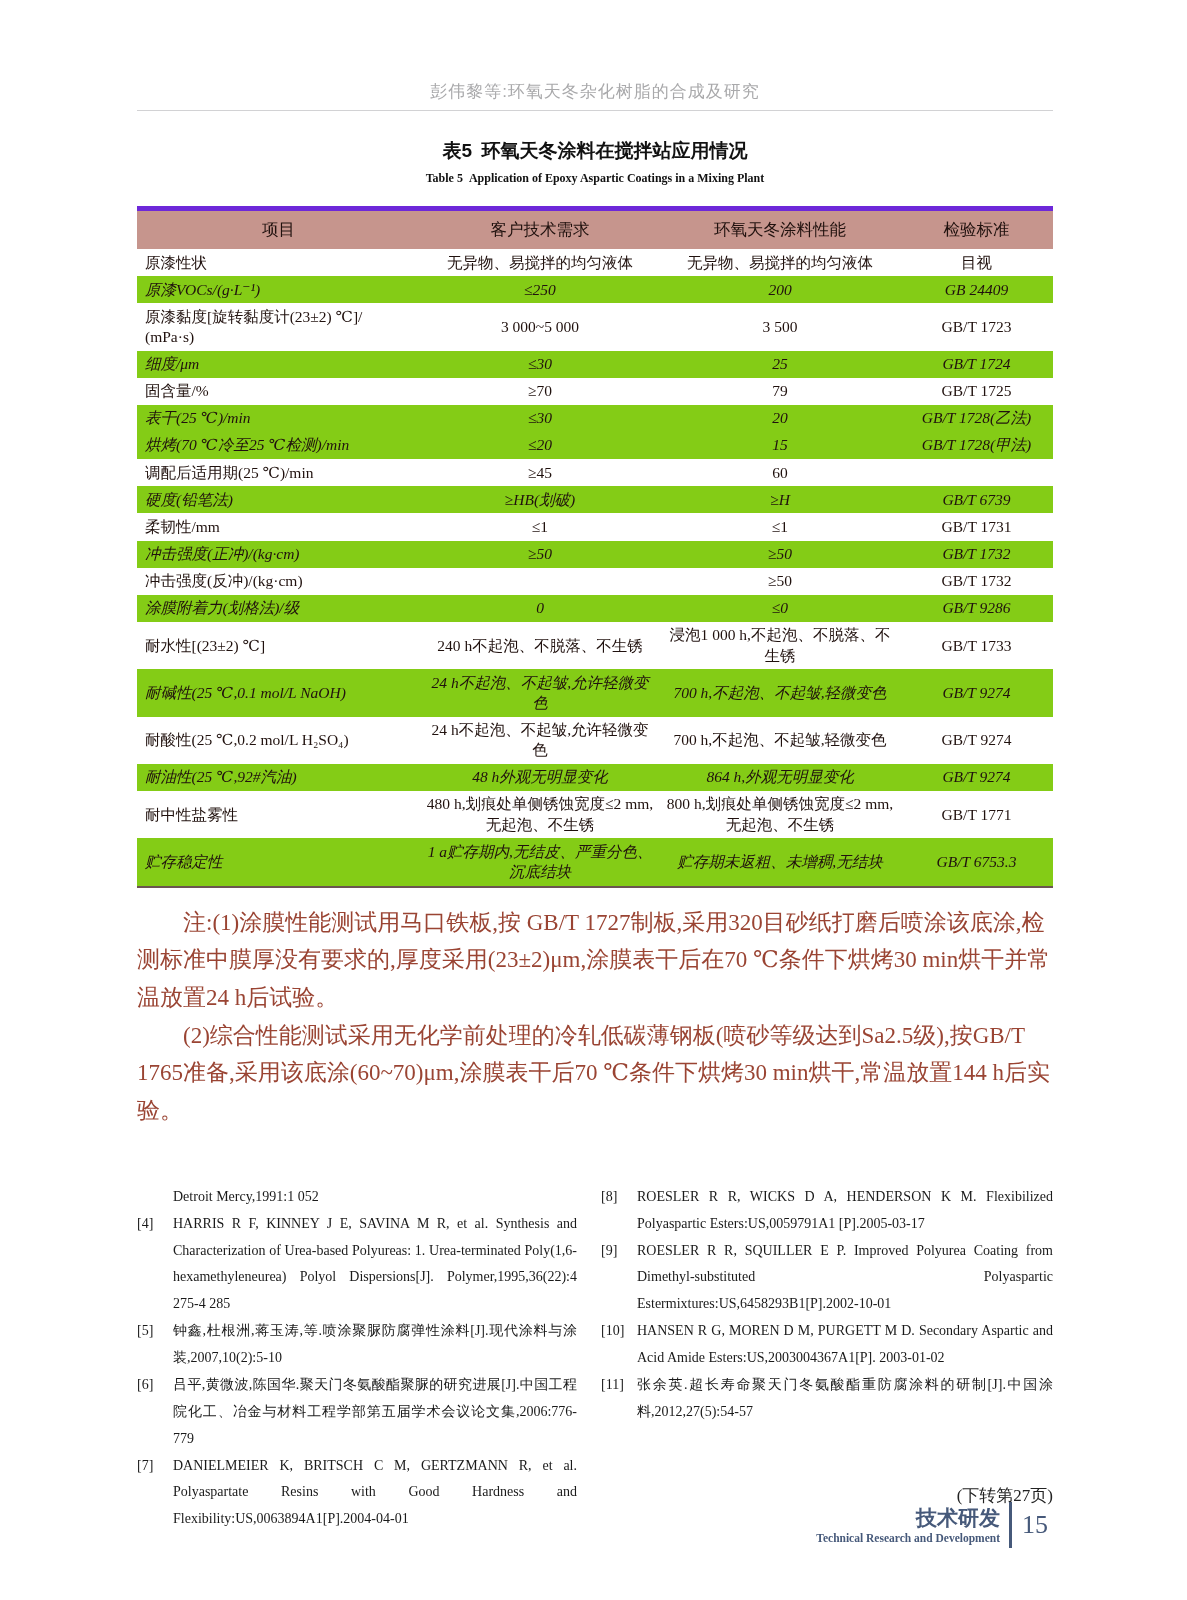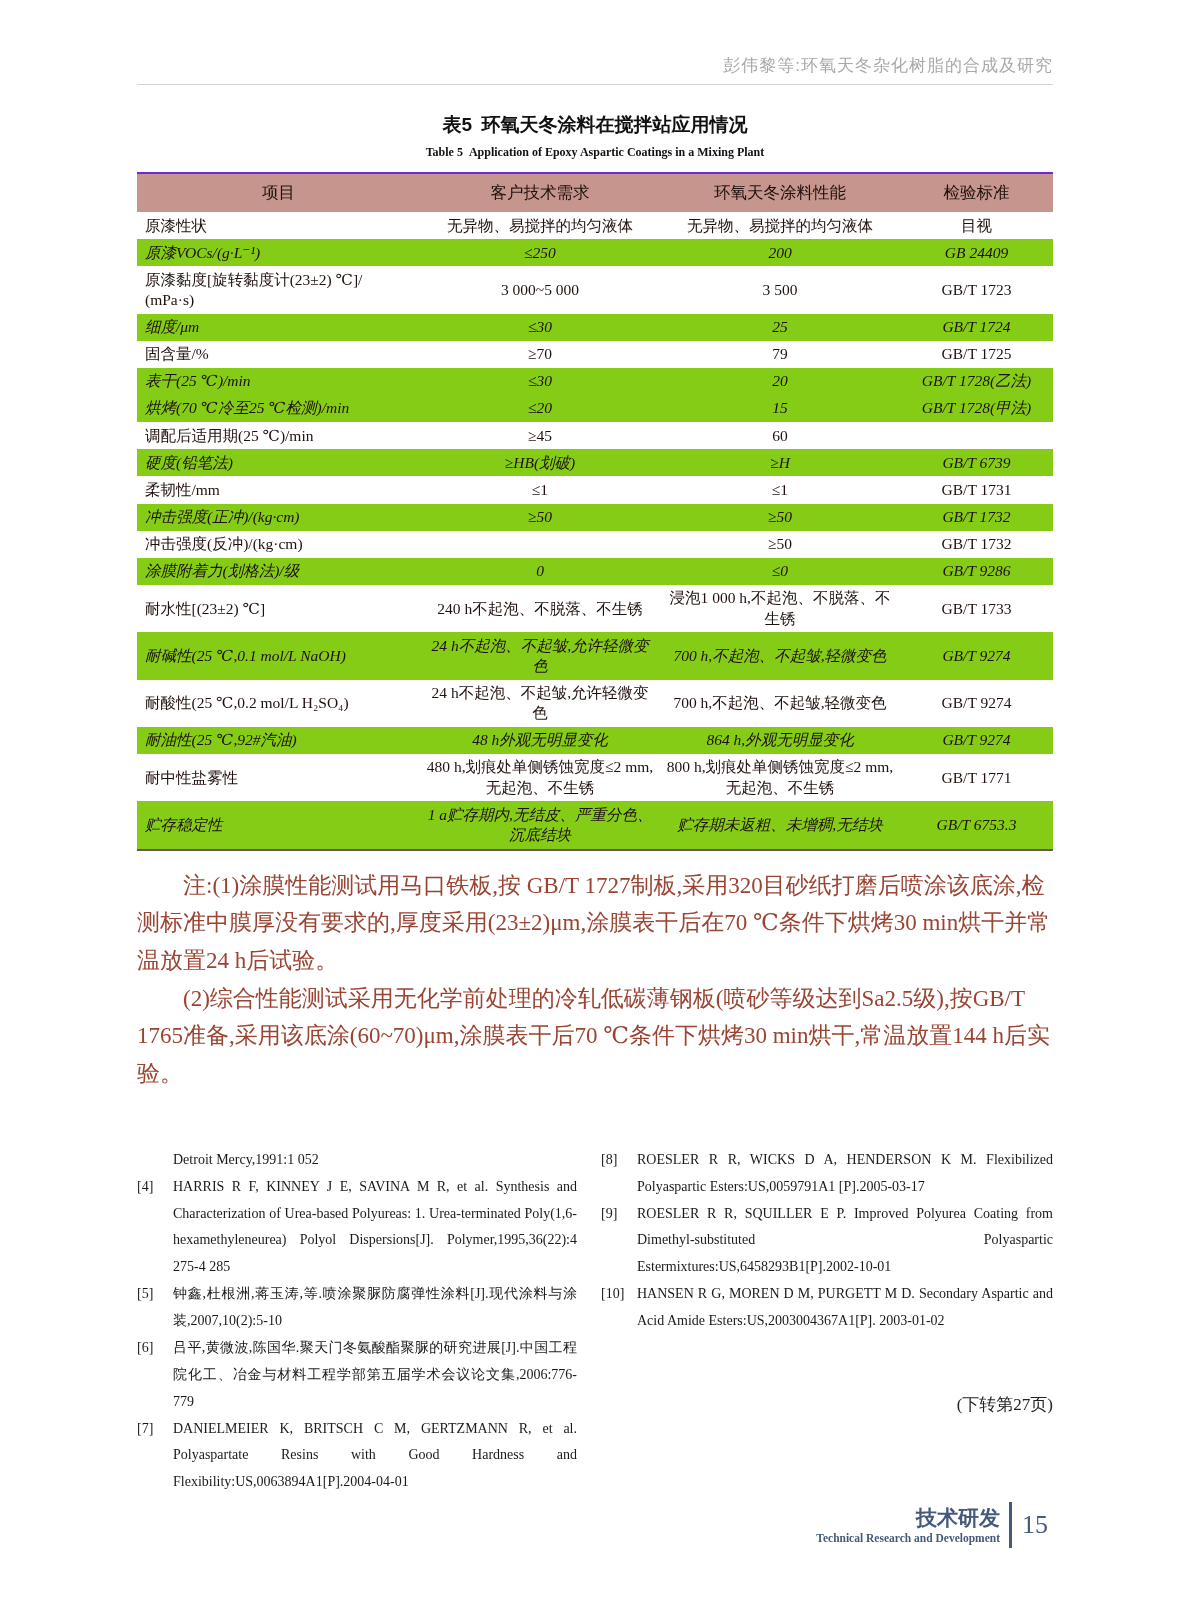--- a/index.html
+++ b/index.html
@@ -4,36 +4,36 @@
 <style>
   html,body{margin:0;padding:0;}
   body{
     width:1187px;height:1600px;position:relative;background:#ffffff;
     font-family:"Liberation Serif","DejaVu Serif",serif;color:#1a1a1a;
     overflow:hidden;
   }
   .content{position:absolute;left:137px;top:0;width:916px;}
 
   .running-head{
-    padding-top:54px;text-align:right;color:#a9a9ab;font-size:17px;
+    padding-top:80px;text-align:center;color:#a9a9ab;font-size:17px;
     font-family:"Liberation Sans","DejaVu Sans",sans-serif;letter-spacing:1px;
   }
   .head-rule{border:none;border-top:1px solid #d2d2d4;margin:7px 0 0 0;}
 
   .table-title-zh{
     margin-top:27px;text-align:center;font-weight:bold;font-size:19px;
     font-family:"Liberation Sans","DejaVu Sans",sans-serif;color:#111;
   }
   .table-title-en{
     margin-top:7px;text-align:center;font-weight:bold;font-size:12px;color:#111;
   }
 
   table.spec{
-    width:100%;margin-top:12px;border-collapse:collapse;
-    border-top:2px solid #6d28d9;border-bottom:2px solid #6b5550;
+    width:100%;margin-top:20px;border-collapse:collapse;
+    border-top:5px solid #6d28d9;border-bottom:2px solid #6b5550;
   }
   table.spec th{
     background:#c6958d;font-weight:normal;font-size:16.5px;padding:8px 4px;color:#20110e;
   }
   table.spec td{
     font-size:15.5px;line-height:1.3;padding:3.5px 6px;text-align:center;color:#20110e;
   }
   table.spec td.c-item{text-align:left;padding-left:8px;}
   table.spec td.c-std{white-space:nowrap;}
   table.spec tr.shaded td{background:#84cc16;font-style:italic;}
@@ -216,20 +216,21 @@
         <div class="ref-item"><span class="ref-num">[4]</span><span>HARRIS R F, KINNEY J E, SAVINA M R, et al. Synthesis and Characterization of Urea-based Polyureas: 1. Urea-terminated Poly(1,6-hexamethyleneurea) Polyol Dispersions[J]. Polymer,1995,36(22):4 275-4 285</span></div>
         <div class="ref-item"><span class="ref-num">[5]</span><span>钟鑫,杜根洲,蒋玉涛,等.喷涂聚脲防腐弹性涂料[J].现代涂料与涂装,2007,10(2):5-10</span></div>
         <div class="ref-item"><span class="ref-num">[6]</span><span>吕平,黄微波,陈国华.聚天门冬氨酸酯聚脲的研究进展[J].中国工程院化工、冶金与材料工程学部第五届学术会议论文集,2006:776-779</span></div>
         <div class="ref-item"><span class="ref-num">[7]</span><span>DANIELMEIER K, BRITSCH C M, GERTZMANN R, et al. Polyaspartate Resins with Good Hardness and Flexibility:US,0063894A1[P].2004-04-01</span></div>
       </div>
     <div class="ref-col right">
 
     <div class="ref-item"><span class="ref-num">[8]</span><span>ROESLER R R, WICKS D A, HENDERSON K M. Flexibilized Polyaspartic Esters:US,0059791A1 [P].2005-03-17</span></div>
         <div class="ref-item"><span class="ref-num">[9]</span><span>ROESLER R R, SQUILLER E P. Improved Polyurea Coating from Dimethyl-substituted Polyaspartic Estermixtures:US,6458293B1[P].2002-10-01</span></div>
         <div class="ref-item"><span class="ref-num">[10]</span><span>HANSEN R G, MOREN D M, PURGETT M D. Secondary Aspartic and Acid Amide Esters:US,2003004367A1[P]. 2003-01-02</span></div>
+        <div class="ref-item"><span class="ref-num">[11]</span><span>张余英.超长寿命聚天门冬氨酸酯重防腐涂料的研制[J].中国涂料,2012,27(5):54-57</span></div>
         <div class="continued">(下转第27页)</div>
       </div>
   </div>
 
 </div>
 
 <div class="footer">
   <div class="labels">
     <div class="zh">技术研发</div>
     <div class="en">Technical Research and Development</div>

